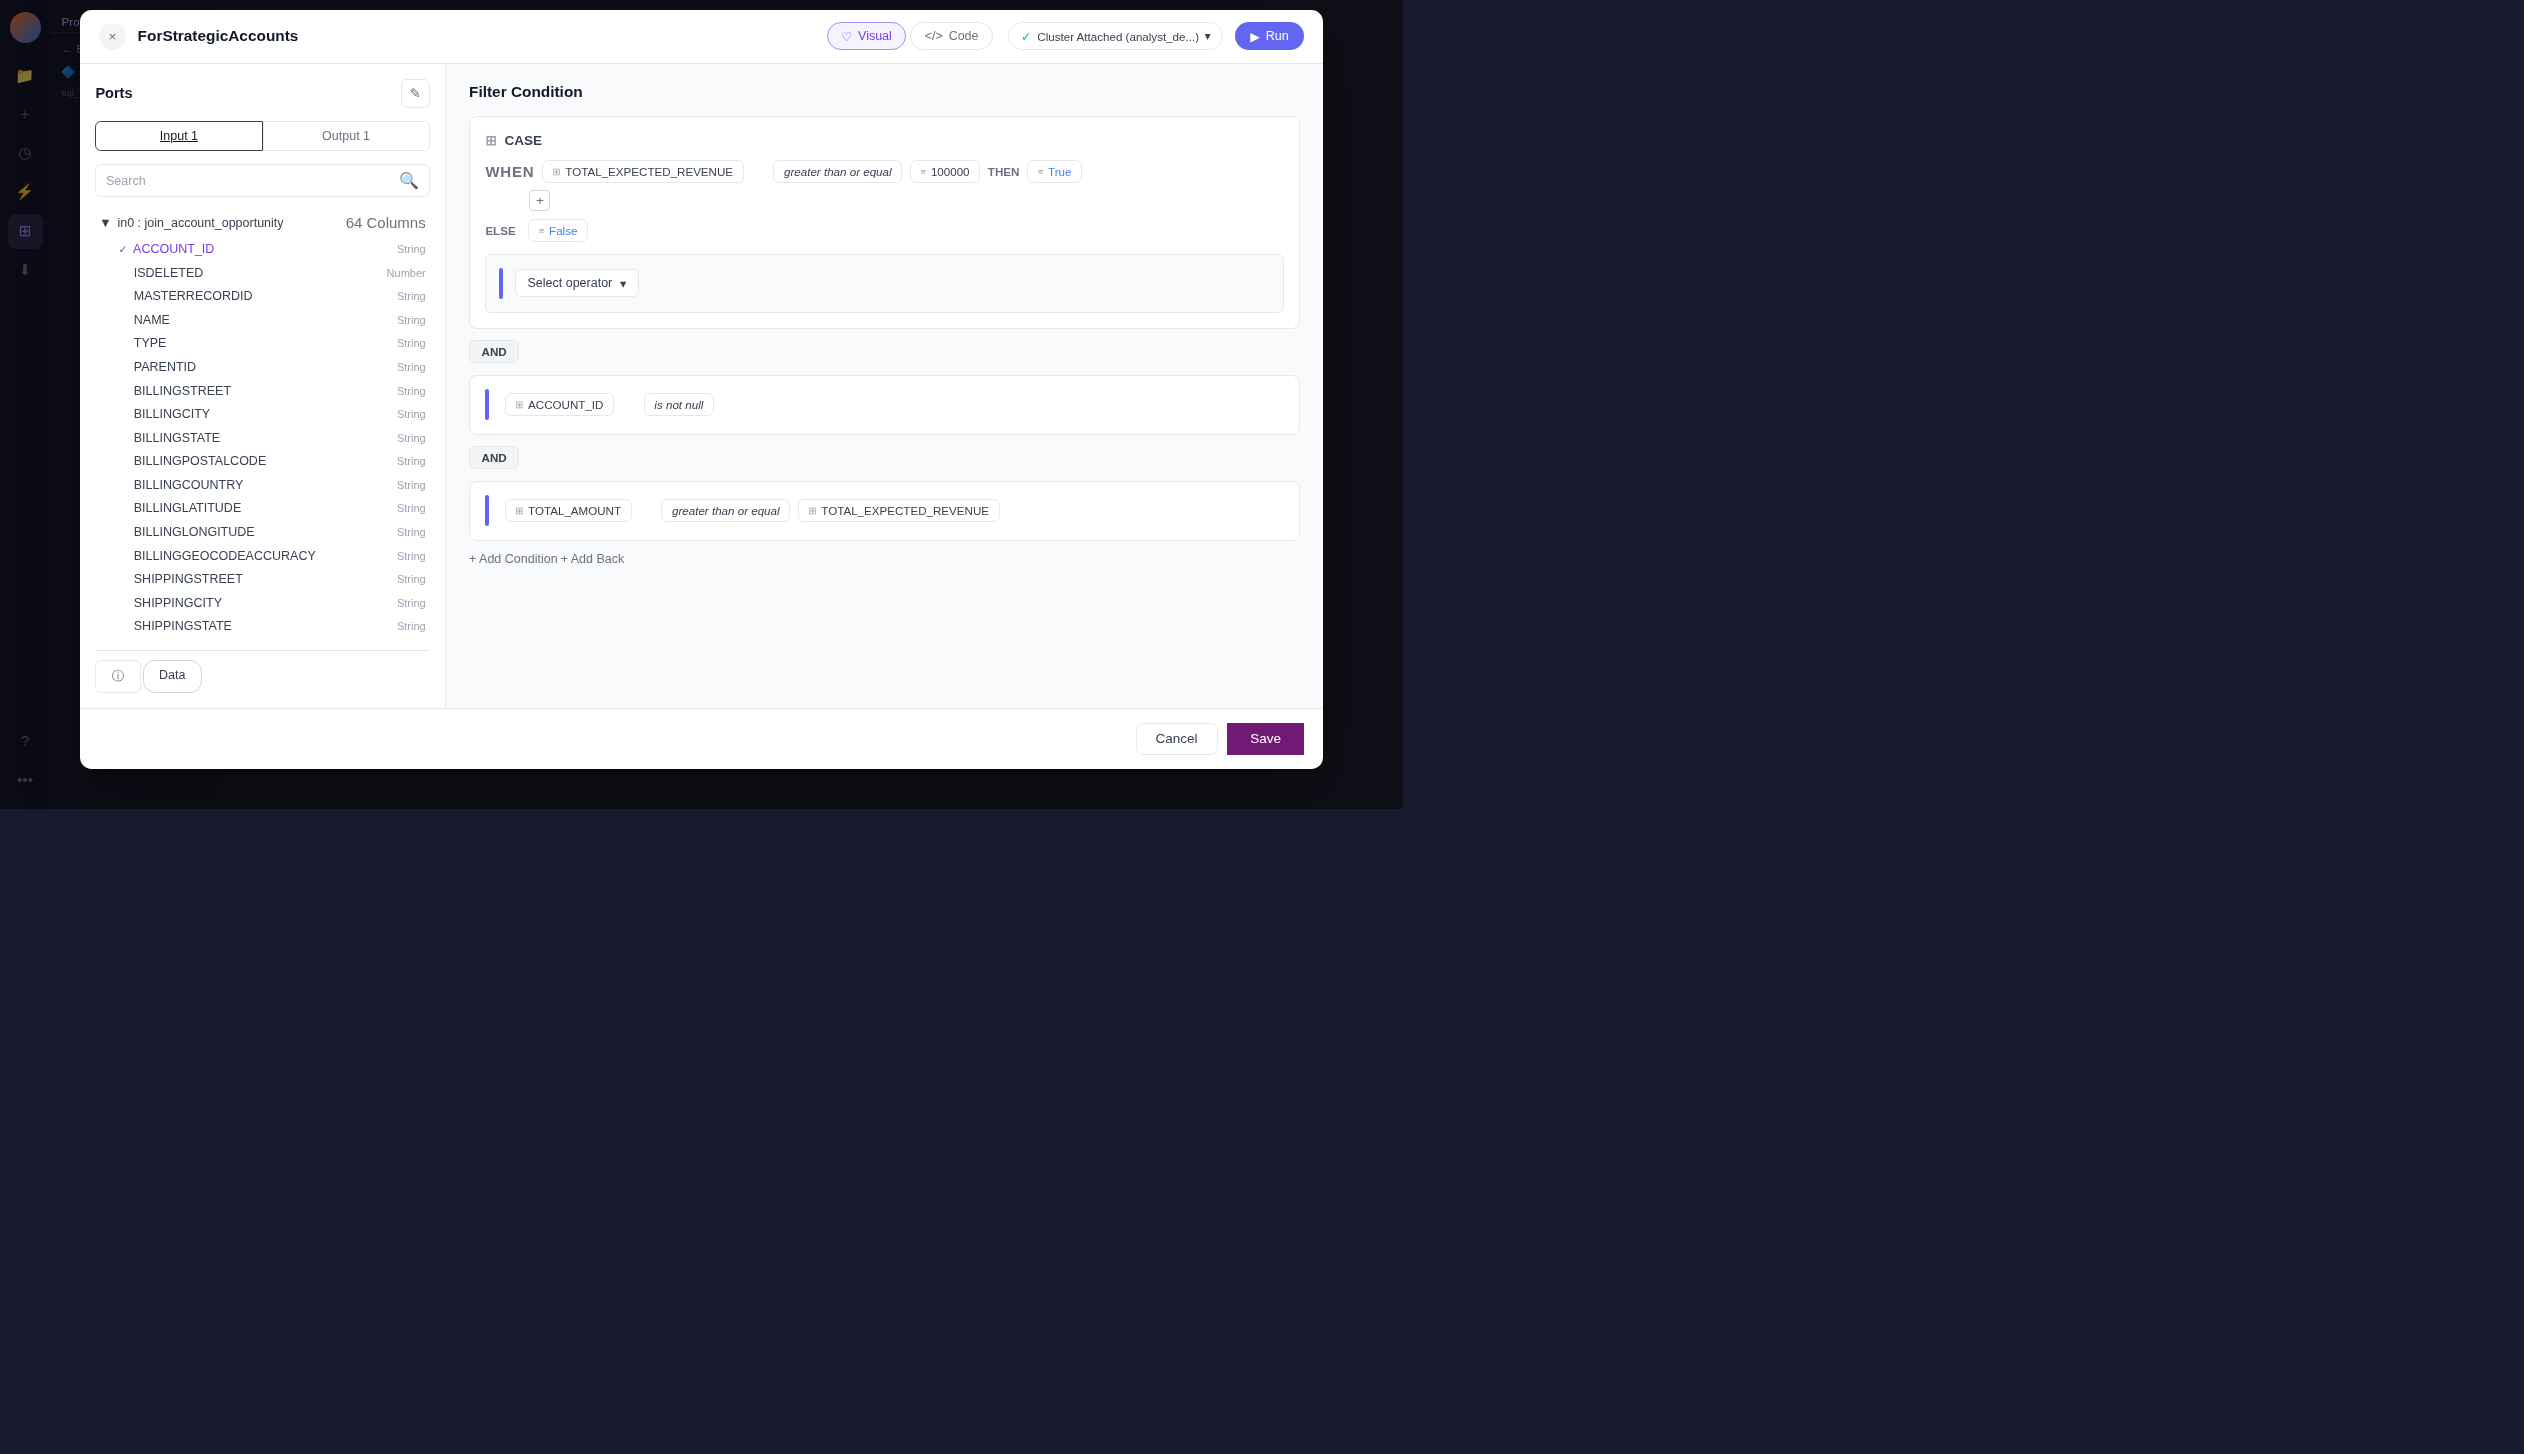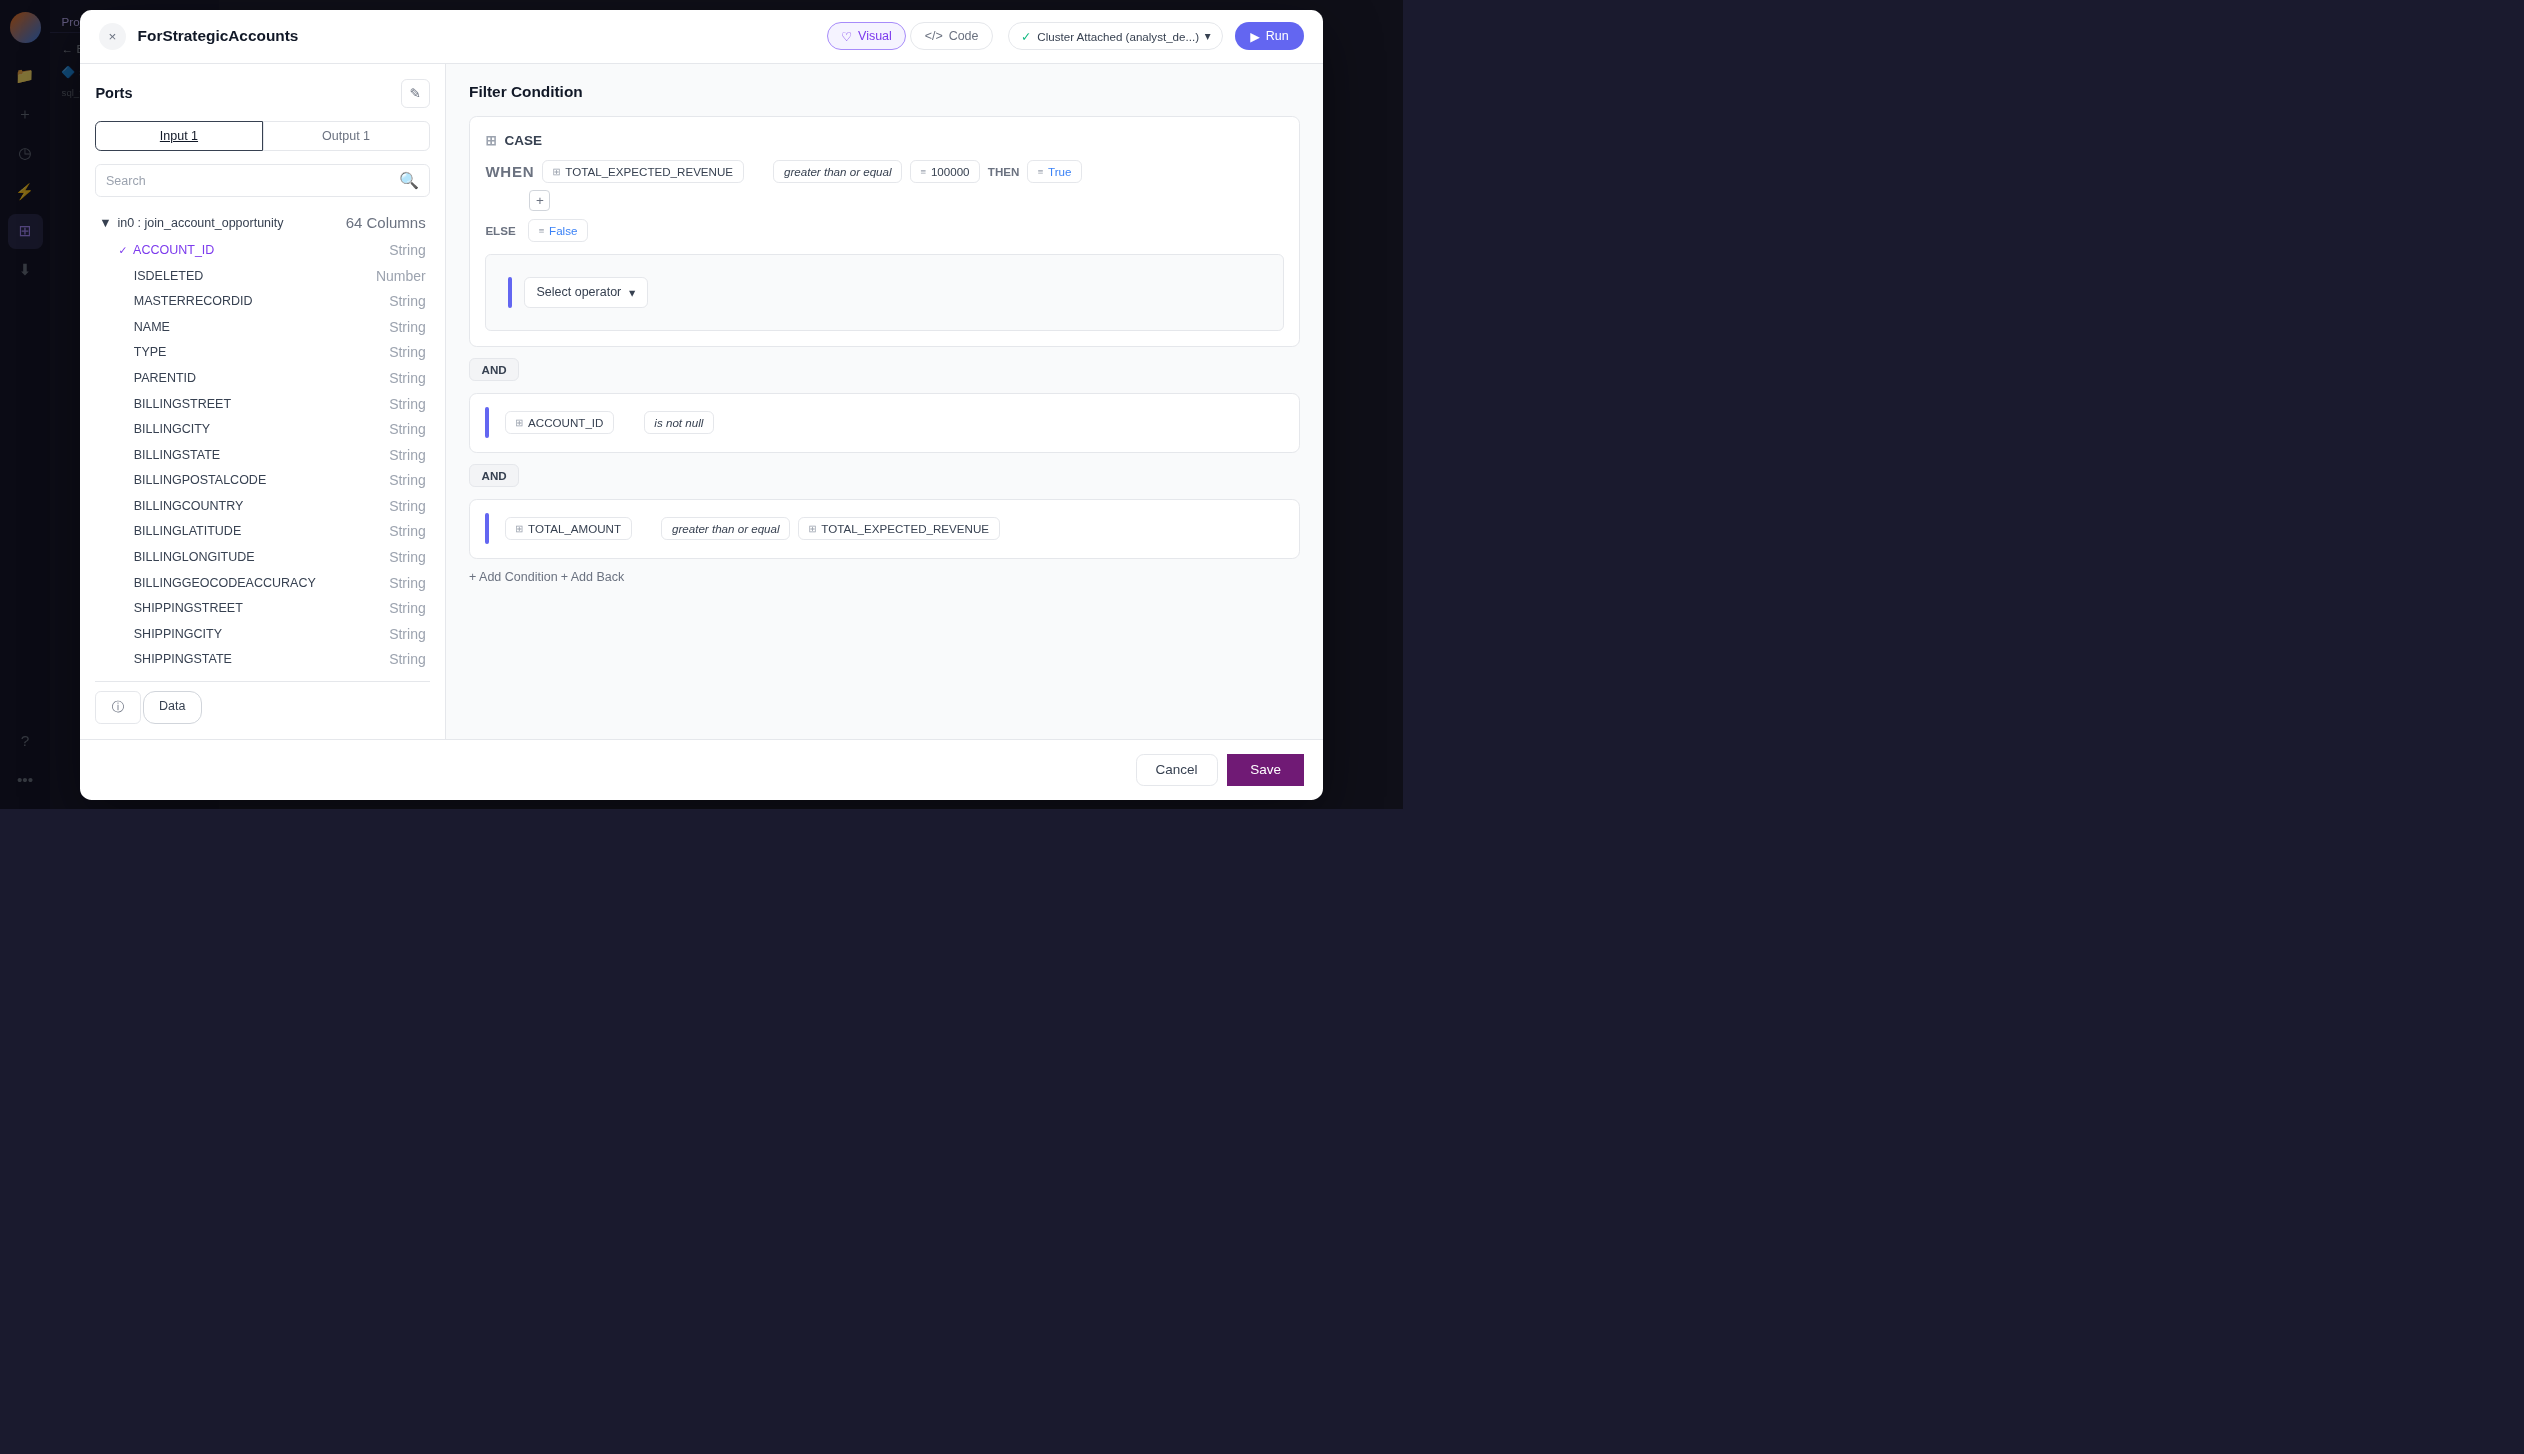--- a/index.html
+++ b/index.html
@@ -336,21 +336,21 @@
       gap: 5.8px;
     }
 
     .check-icon {
       color: #7c3aed;
       font-size: 10.6px;
     }
 
     .type-badge {
       color: #9ca3af;
-      font-size: 14px;
+      font-size: 11px;
     }
 
     
     .filter-panel {
       flex: 1;
       overflow-y: auto;
       padding: 19px 23px;
       background: #f9fafb;
     }
 
@@ -849,21 +849,21 @@
           </div>
 
           <div class="else-row">
             <span class="else-label">ELSE</span>
             <div class="false-chip">
               <span style="font-size:9.6px; color:#9ca3af">≡</span>
               <span>False</span>
             </div>
           </div>
 
-          <div style="margin-top: 11.6px; padding: 22px; background: #f9fafb; border: 1px solid #e5e7eb; border-radius: 5.8px; display:flex; ">
+          <div style="margin-top: 11.6px; padding: 13px; background: #f9fafb; border: 1px solid #e5e7eb; border-radius: 5.8px; display:flex; align-items:center;">
             <div style="width:3.9px; background:#6366f1; height:31px; border-radius:1.9px; margin-right:11.6px;"></div>
             <button class="select-operator-btn">
               <span>Select operator</span>
               <span>▾</span>
             </button>
           </div>
         </div>
 
         
         <div class="and-connector">AND</div>

